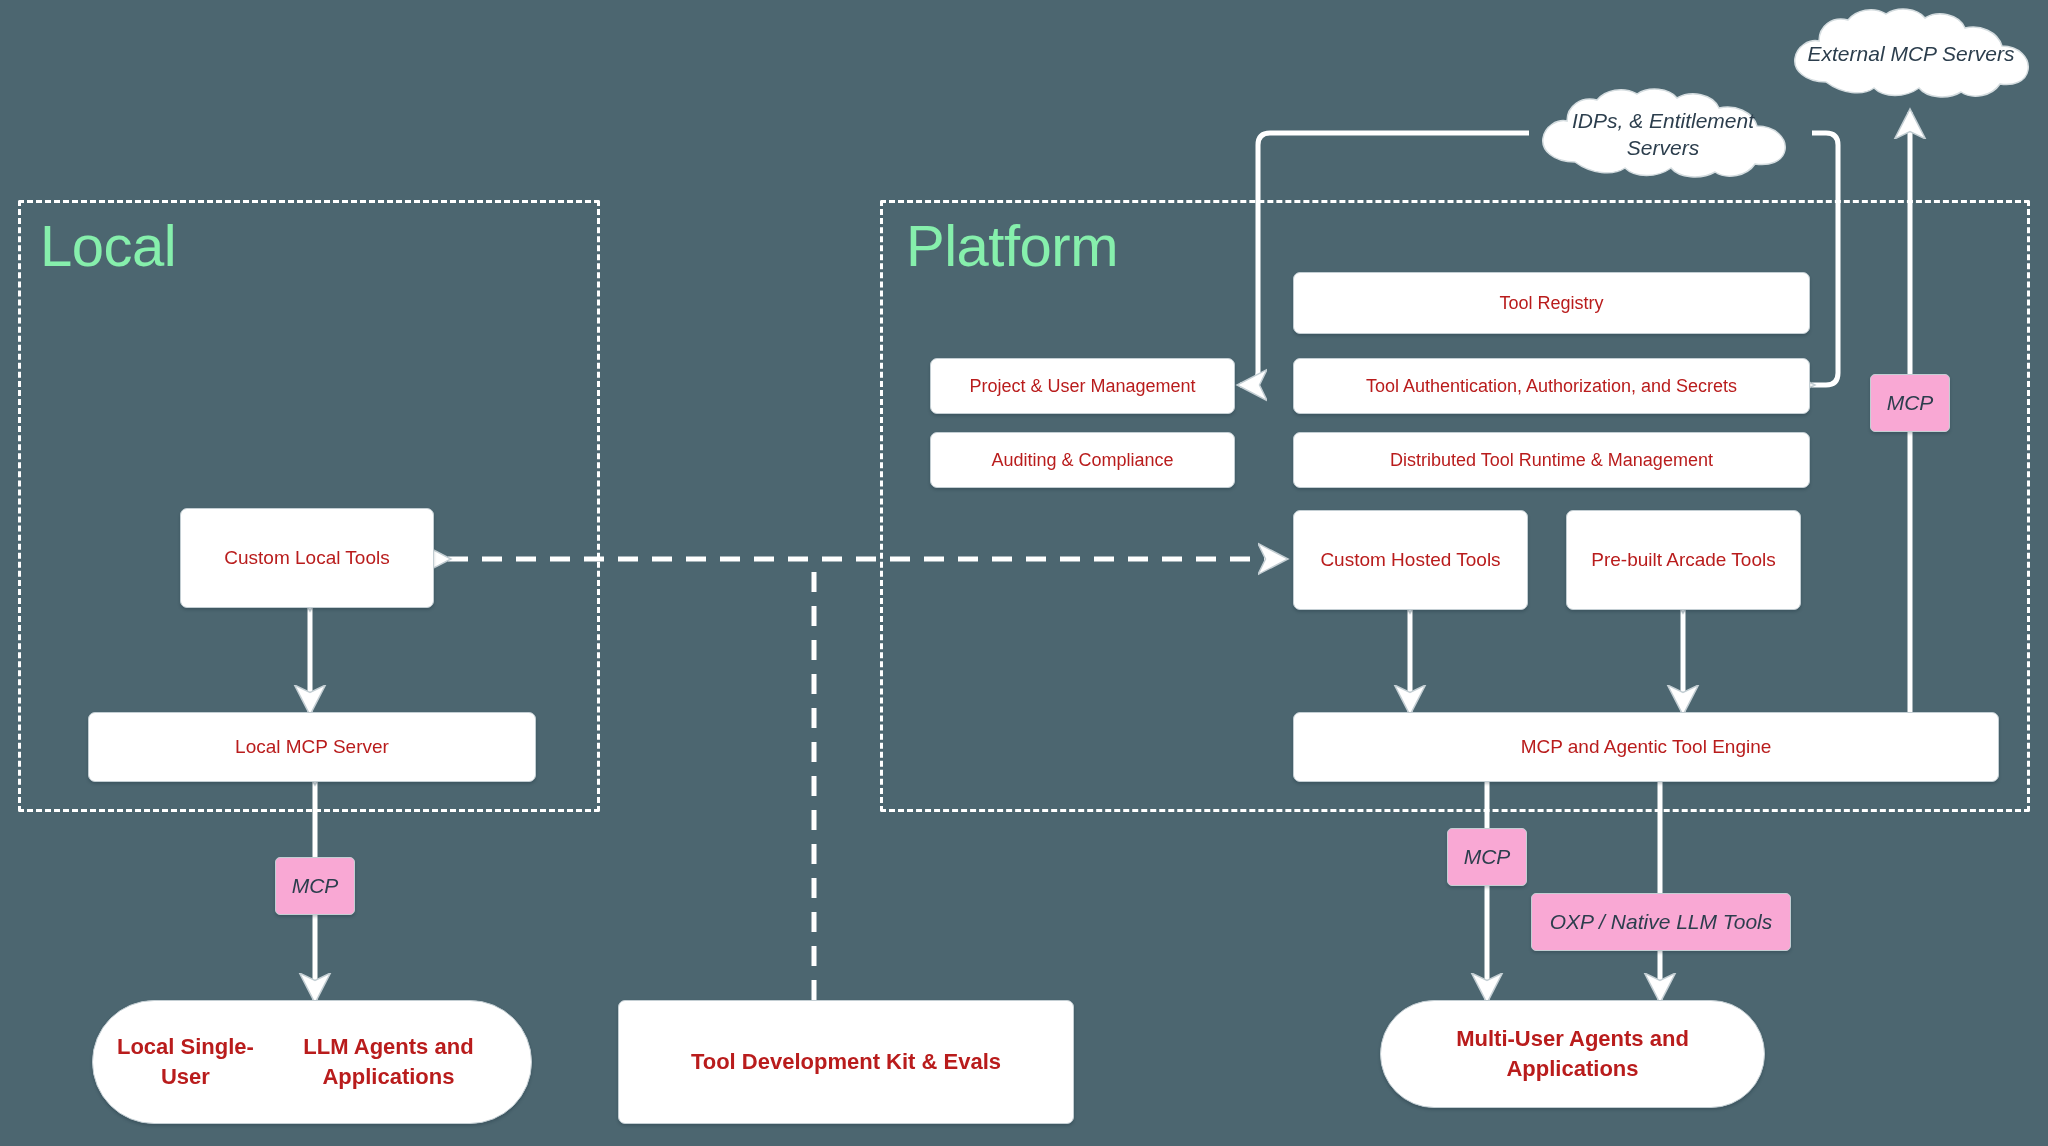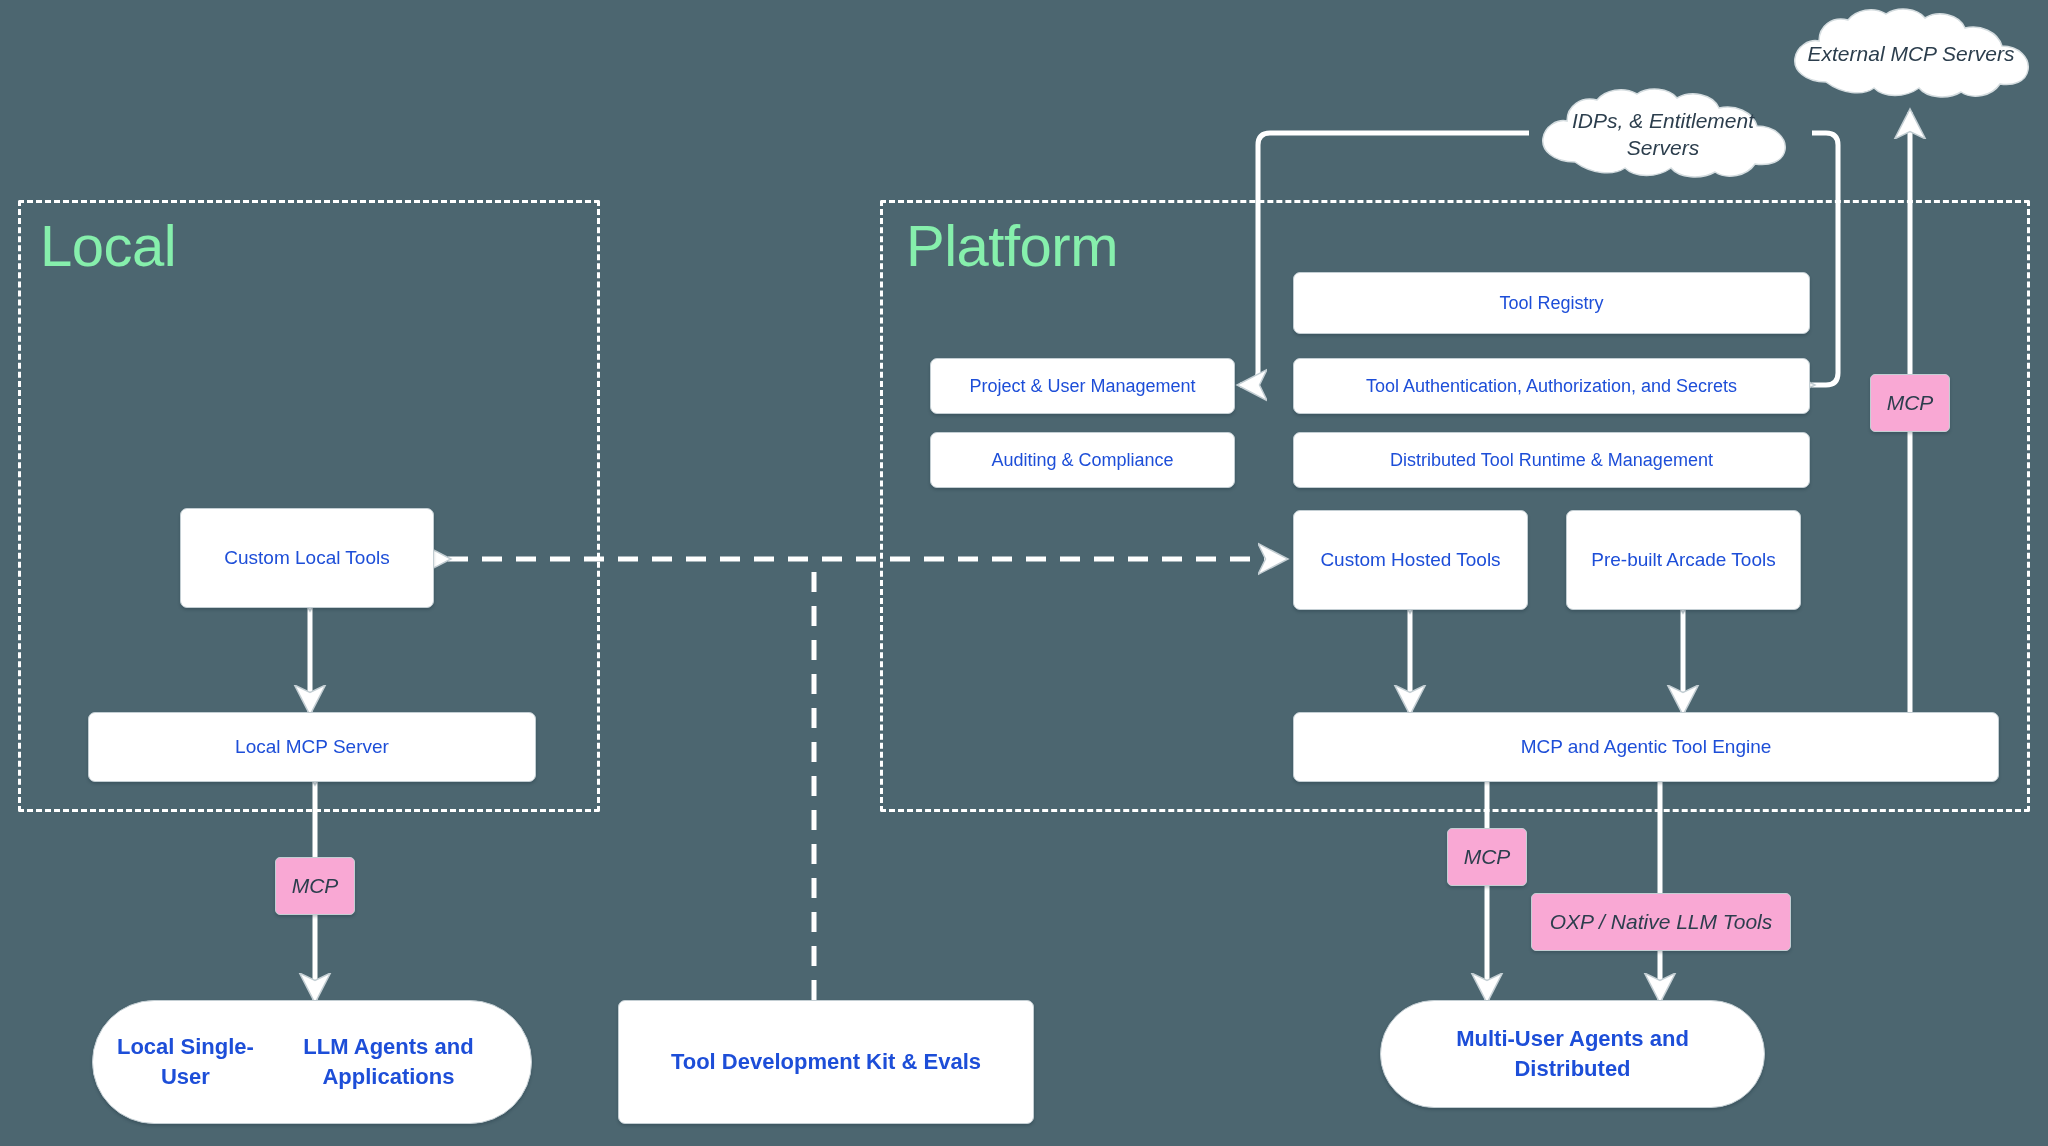--- a/index.html
+++ b/index.html
@@ -33,21 +33,21 @@
     letter-spacing: -0.5px;
     white-space: nowrap;
   }
 
   
   .box {
     position: absolute;
     background: #ffffff;
     border: 1px solid #c3ced3;
     border-radius: 7px;
-    color: #1d4ed8;
+    color: #b91c1c;
     display: flex;
     align-items: center;
     justify-content: center;
     text-align: center;
     font-size: 19px;
     line-height: 1.35;
     padding: 6px 16px;
     box-shadow: 0 2px 3px rgba(20,40,50,0.25);
   }
   .box.small { font-size: 18px; }
@@ -168,21 +168,21 @@
 
   <div class="box" style="left:88px; top:712px; width:448px; height:70px;">Local MCP Server</div>
 
   <div class="tag" style="left:275px; top:857px; width:80px; height:58px;">MCP</div>
 
   <div class="box pill bold" style="left:92px; top:1000px; width:440px; height:124px; flex-direction:row;">
     <span>Local Single-User</span>
     <span>LLM Agents and Applications</span>
   </div>
 
-  <div class="box bold" style="left:618px; top:1000px; width:416px; height:124px;">Tool Development Kit &amp; Evals</div>
+  <div class="box bold" style="left:618px; top:1000px; width:456px; height:124px;">Tool Development Kit &amp; Evals</div>
 
   <div class="box small" style="left:930px; top:432px; width:305px; height:56px;">Auditing &amp; Compliance</div>
 
   <div class="box small" style="left:930px; top:358px; width:305px; height:56px;">Project &amp; User Management</div>
 
   <div class="box small" style="left:1293px; top:272px; width:517px; height:62px;">Tool Registry</div>
 
   <div class="box small" style="left:1293px; top:358px; width:517px; height:56px;">Tool Authentication, Authorization, and Secrets</div>
 
   <div class="box small" style="left:1293px; top:432px; width:517px; height:56px;">Distributed Tool Runtime &amp; Management</div>
@@ -194,16 +194,16 @@
   <div class="box" style="left:1293px; top:712px; width:706px; height:70px;">MCP and Agentic Tool Engine</div>
 
   <div class="tag" style="left:1870px; top:374px; width:80px; height:58px;">MCP</div>
 
   <div class="tag" style="left:1447px; top:828px; width:80px; height:58px;">MCP</div>
 
   <div class="tag" style="left:1531px; top:893px; width:260px; height:58px;">OXP / Native LLM Tools</div>
 
   <div class="box pill bold" style="left:1380px; top:1000px; width:385px; height:108px; flex-direction:column;">
     <span>Multi-User Agents and</span>
-    <span>Distributed</span>
+    <span>Applications</span>
   </div>
 
 </div>
 
 </body></html>

